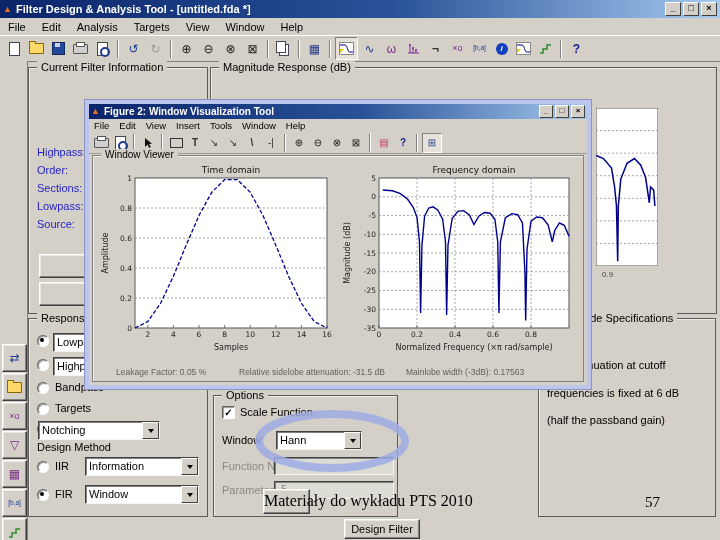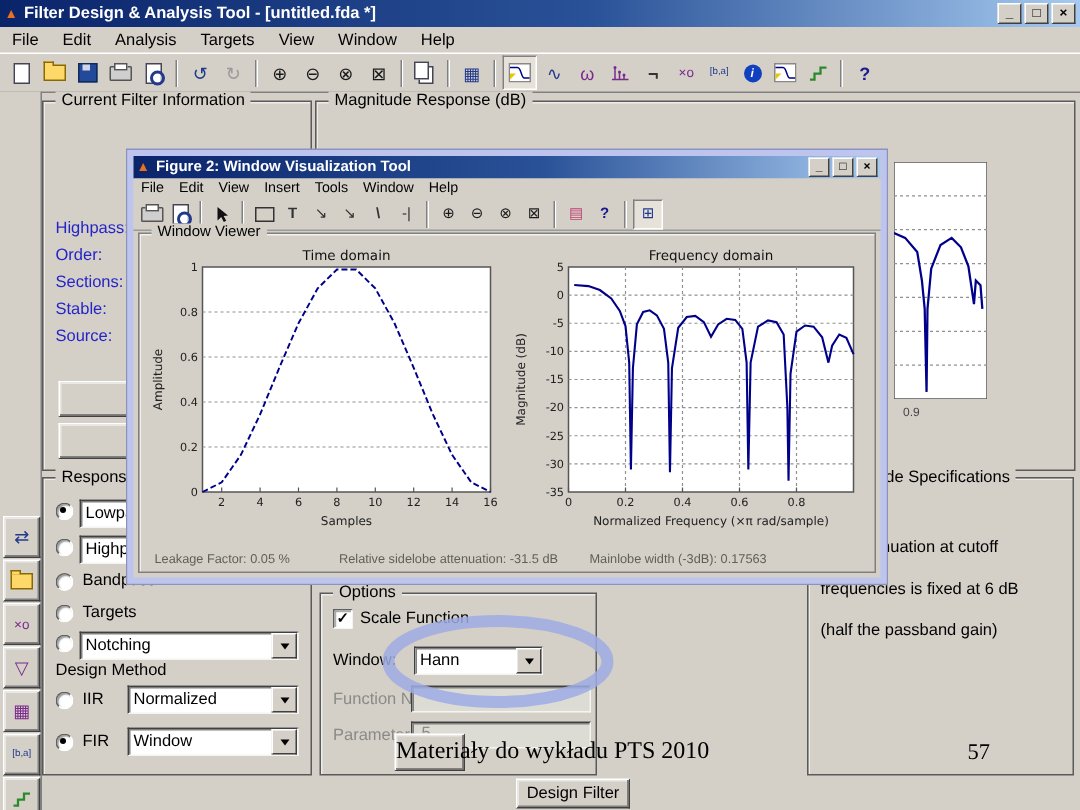--- a/index.html
+++ b/index.html
@@ -69,21 +69,21 @@
   #dialog .winbtn{width:12px;height:11px;font-size:8px;line-height:9px;}
   #dlg-menubar{position:absolute;left:0;right:0;top:15px;height:13px;font-size:9.5px;}
   #dlg-menubar .menuitem{padding:1px 5px;}
   #dlg-toolbar{position:absolute;left:0;right:0;top:28px;height:21px;padding:0 3px;border-bottom:1px solid #9a9a96;}
   #dlg-toolbar .tbtn{width:18px;height:18px;}
   #dlg-toolbar .ic{font-size:10px;}
   #viewer{position:absolute;left:3px;right:3px;top:51px;bottom:3px;border:1px solid #808080;
     box-shadow:inset 1px 1px 0 rgba(255,255,255,.7);}
   #viewer .legend{font-size:10px;}
   .chart{position:absolute;top:8px;}
-  .stat{position:absolute;bottom:4px;font-size:8.5px;color:#5f5f57;white-space:nowrap;}
+  .stat{position:absolute;bottom:4px;font-size:8.5px;color:#5f5f57;white-space:nowrap;margin-left:13px;}
   
   svg text{font-family:"DejaVu Sans","Liberation Sans",sans-serif;}
   .tick{font-size:7.5px;fill:#222;}
   .ctitle{font-size:9px;fill:#111;}
   .alabel{font-size:8px;fill:#222;}
   .grid{stroke:#909090;stroke-width:0.8;stroke-dasharray:2,2;}
   
   #annotation{position:absolute;left:252px;top:409px;z-index:20;pointer-events:none;}
   #caption{position:absolute;left:264px;top:492px;z-index:30;font-family:"Liberation Serif","DejaVu Serif",serif;
     font-size:16px;color:#000;white-space:nowrap;}
@@ -246,21 +246,21 @@
         </span>
       </div>
     </div>
 
   <div class="group" style="left:28px;top:67px;width:178px;height:245px;">
     <span class="legend">Current Filter Information</span>
     <div id="cfi-labels">
         <span class="bluelabel" style="left: 8px; top: 78px;">Highpass:</span>
         <span class="bluelabel" style="left: 8px; top: 96px;">Order:</span>
         <span class="bluelabel" style="left: 8px; top: 114px;">Sections:</span>
-        <span class="bluelabel" style="left: 8px; top: 132px;">Stable:</span>
+        <span class="bluelabel" style="left: 8px; top: 132px;">Lowpass:</span>
         <span class="bluelabel" style="left: 8px; top: 150px;">Source:</span>
       </div>
     <div class="btn3d" style="left:10px;top:186px;width:140px;height:22px;"></div>
     <div class="btn3d" style="left:10px;top:214px;width:140px;height:22px;"></div>
   </div>
 
   <div class="group" style="left:210px;top:67px;width:505px;height:245px;">
     <span class="legend">Magnitude Response (dB)</span>
     <svg id="bg-plot" style="position:absolute;left:385px;top:40px;" width="62" height="158">
         <rect x="0" y="0" width="62" height="158" fill="#fff" stroke="#555"></rect>
@@ -290,32 +290,32 @@
           <span class="val">Highpass</span>
           <span class="dd">
             <span class="tri"></span>
           </span>
         </div>
         <span class="radio" style="left: 8px; top: 63px;"></span>
         <span class="lbl" style="left: 26px; top: 62px;">Bandpass</span>
         <span class="radio" style="left: 8px; top: 84px;"></span>
         <span class="lbl" style="left: 26px; top: 83px;">Targets</span>
         <span class="radio" style="left: 8px; top: 104px;"></span>
-        <div class="combo sunken" style="left: 24px; top: 102px; width: 120px; padding-left: 24px;">
+        <div class="combo sunken" style="left: 9px; top: 102px; width: 120px;">
           <span class="val">Notching</span>
           <span class="dd">
             <span class="tri"></span>
           </span>
         </div>
       </div>
     <span class="lbl" style="left:8px;top:122px;">Design Method</span>
     <span class="radio" id="iir-radio" style="left:8px;top:142px;"></span>
     <span class="lbl" style="left:26px;top:141px;">IIR</span>
     <div class="combo sunken" style="left:56px;top:138px;width:112px;">
-      <span class="val">Normalized</span>
+      <span class="val">Information</span>
       <span class="dd">
           <span class="tri"></span>
         </span>
     </div>
     <span class="radio sel" id="fir-radio" style="left:8px;top:170px;"></span>
     <span class="lbl" style="left:26px;top:169px;">FIR</span>
     <div class="combo sunken" style="left:56px;top:166px;width:112px;">
       <span class="val">Window</span>
       <span class="dd">
           <span class="tri"></span>

